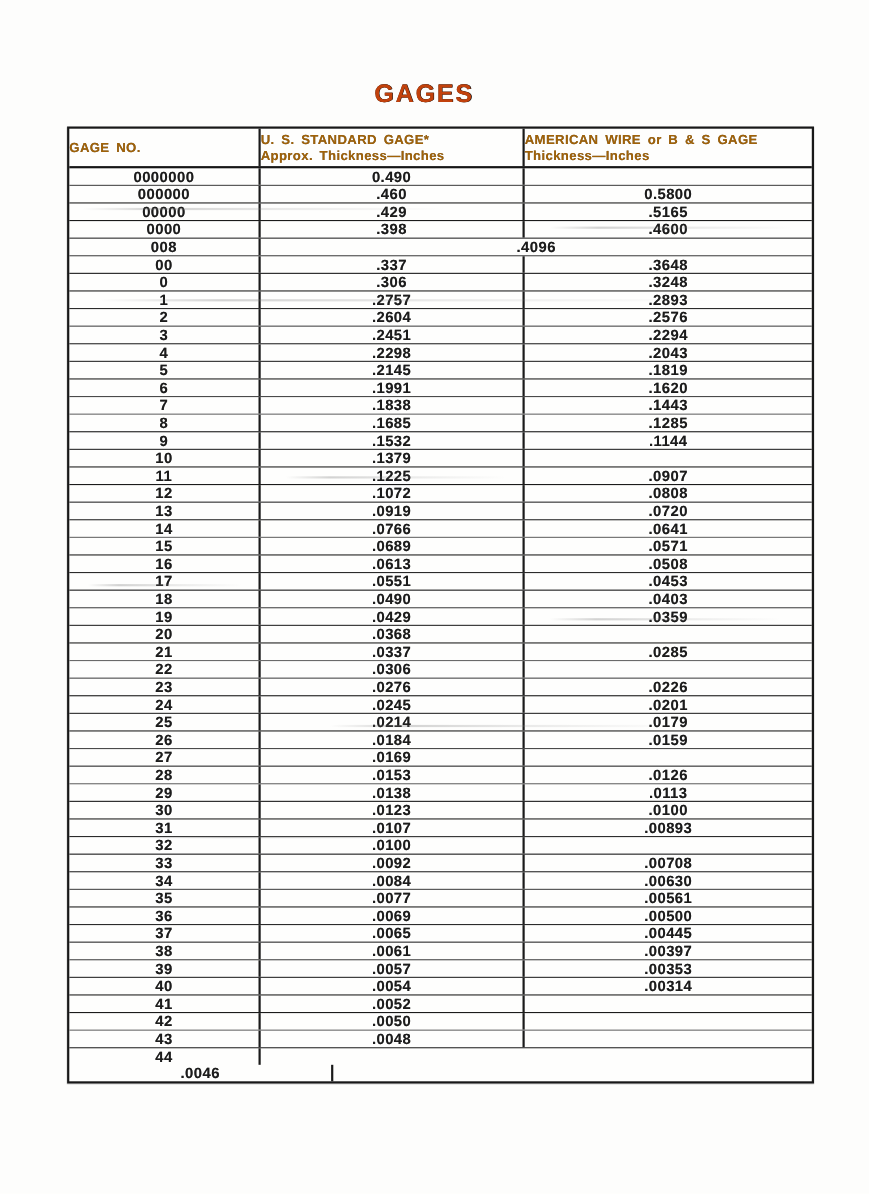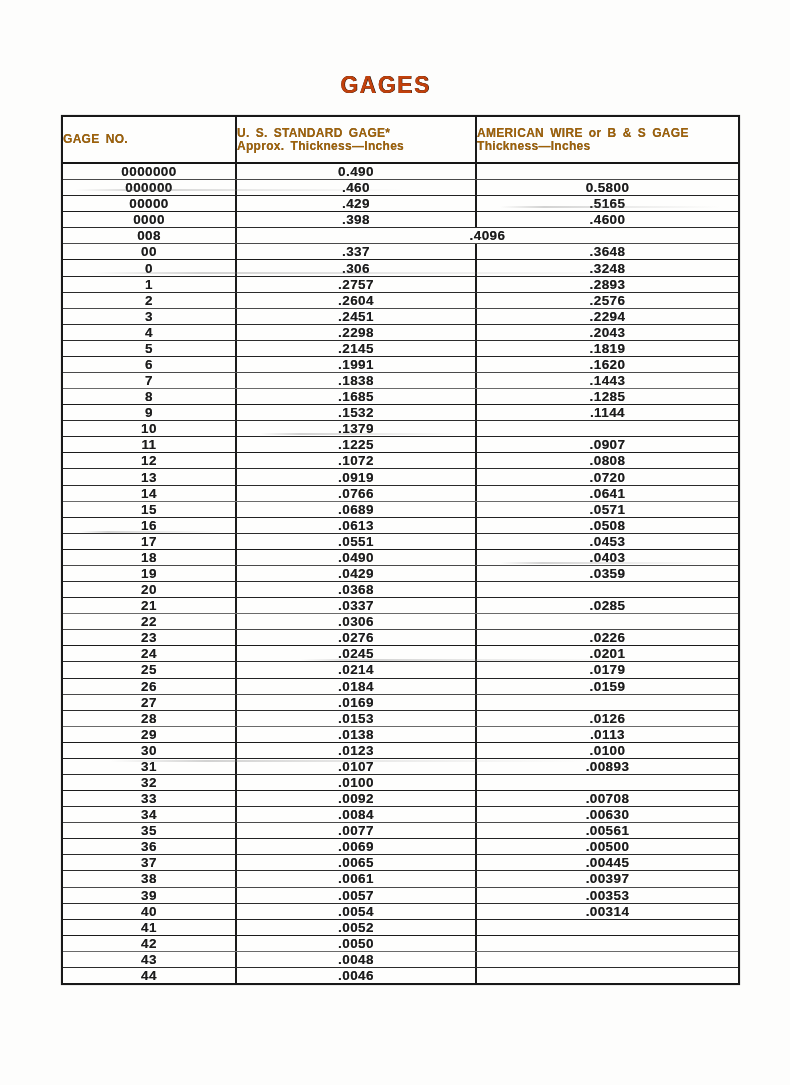--- a/index.html
+++ b/index.html
@@ -74,21 +74,21 @@
     flex: 1;
     display: flex;
     flex-direction: column;
   }
   .row {
     flex: 1;
     display: flex;
     box-sizing: border-box;
     border-bottom: 1.4px solid #2b2b2b;
   }
-  .row:last-child { border-bottom: none; }
+  .row:last-child { border-bottom: none; flex-direction: column; }
   
   .row:nth-child(3n)   { border-bottom-color: #1b1b1b; }
   .row:nth-child(4n+1) { border-bottom-color: #4a4a4a; }
   .row:nth-child(7n)   { border-bottom-color: #6a6a6a; border-bottom-width: 1px; }
   .row:nth-child(5n+2) { border-bottom-color: #222; }
 
   .cell {
     box-sizing: border-box;
     display: flex;
     align-items: center;

